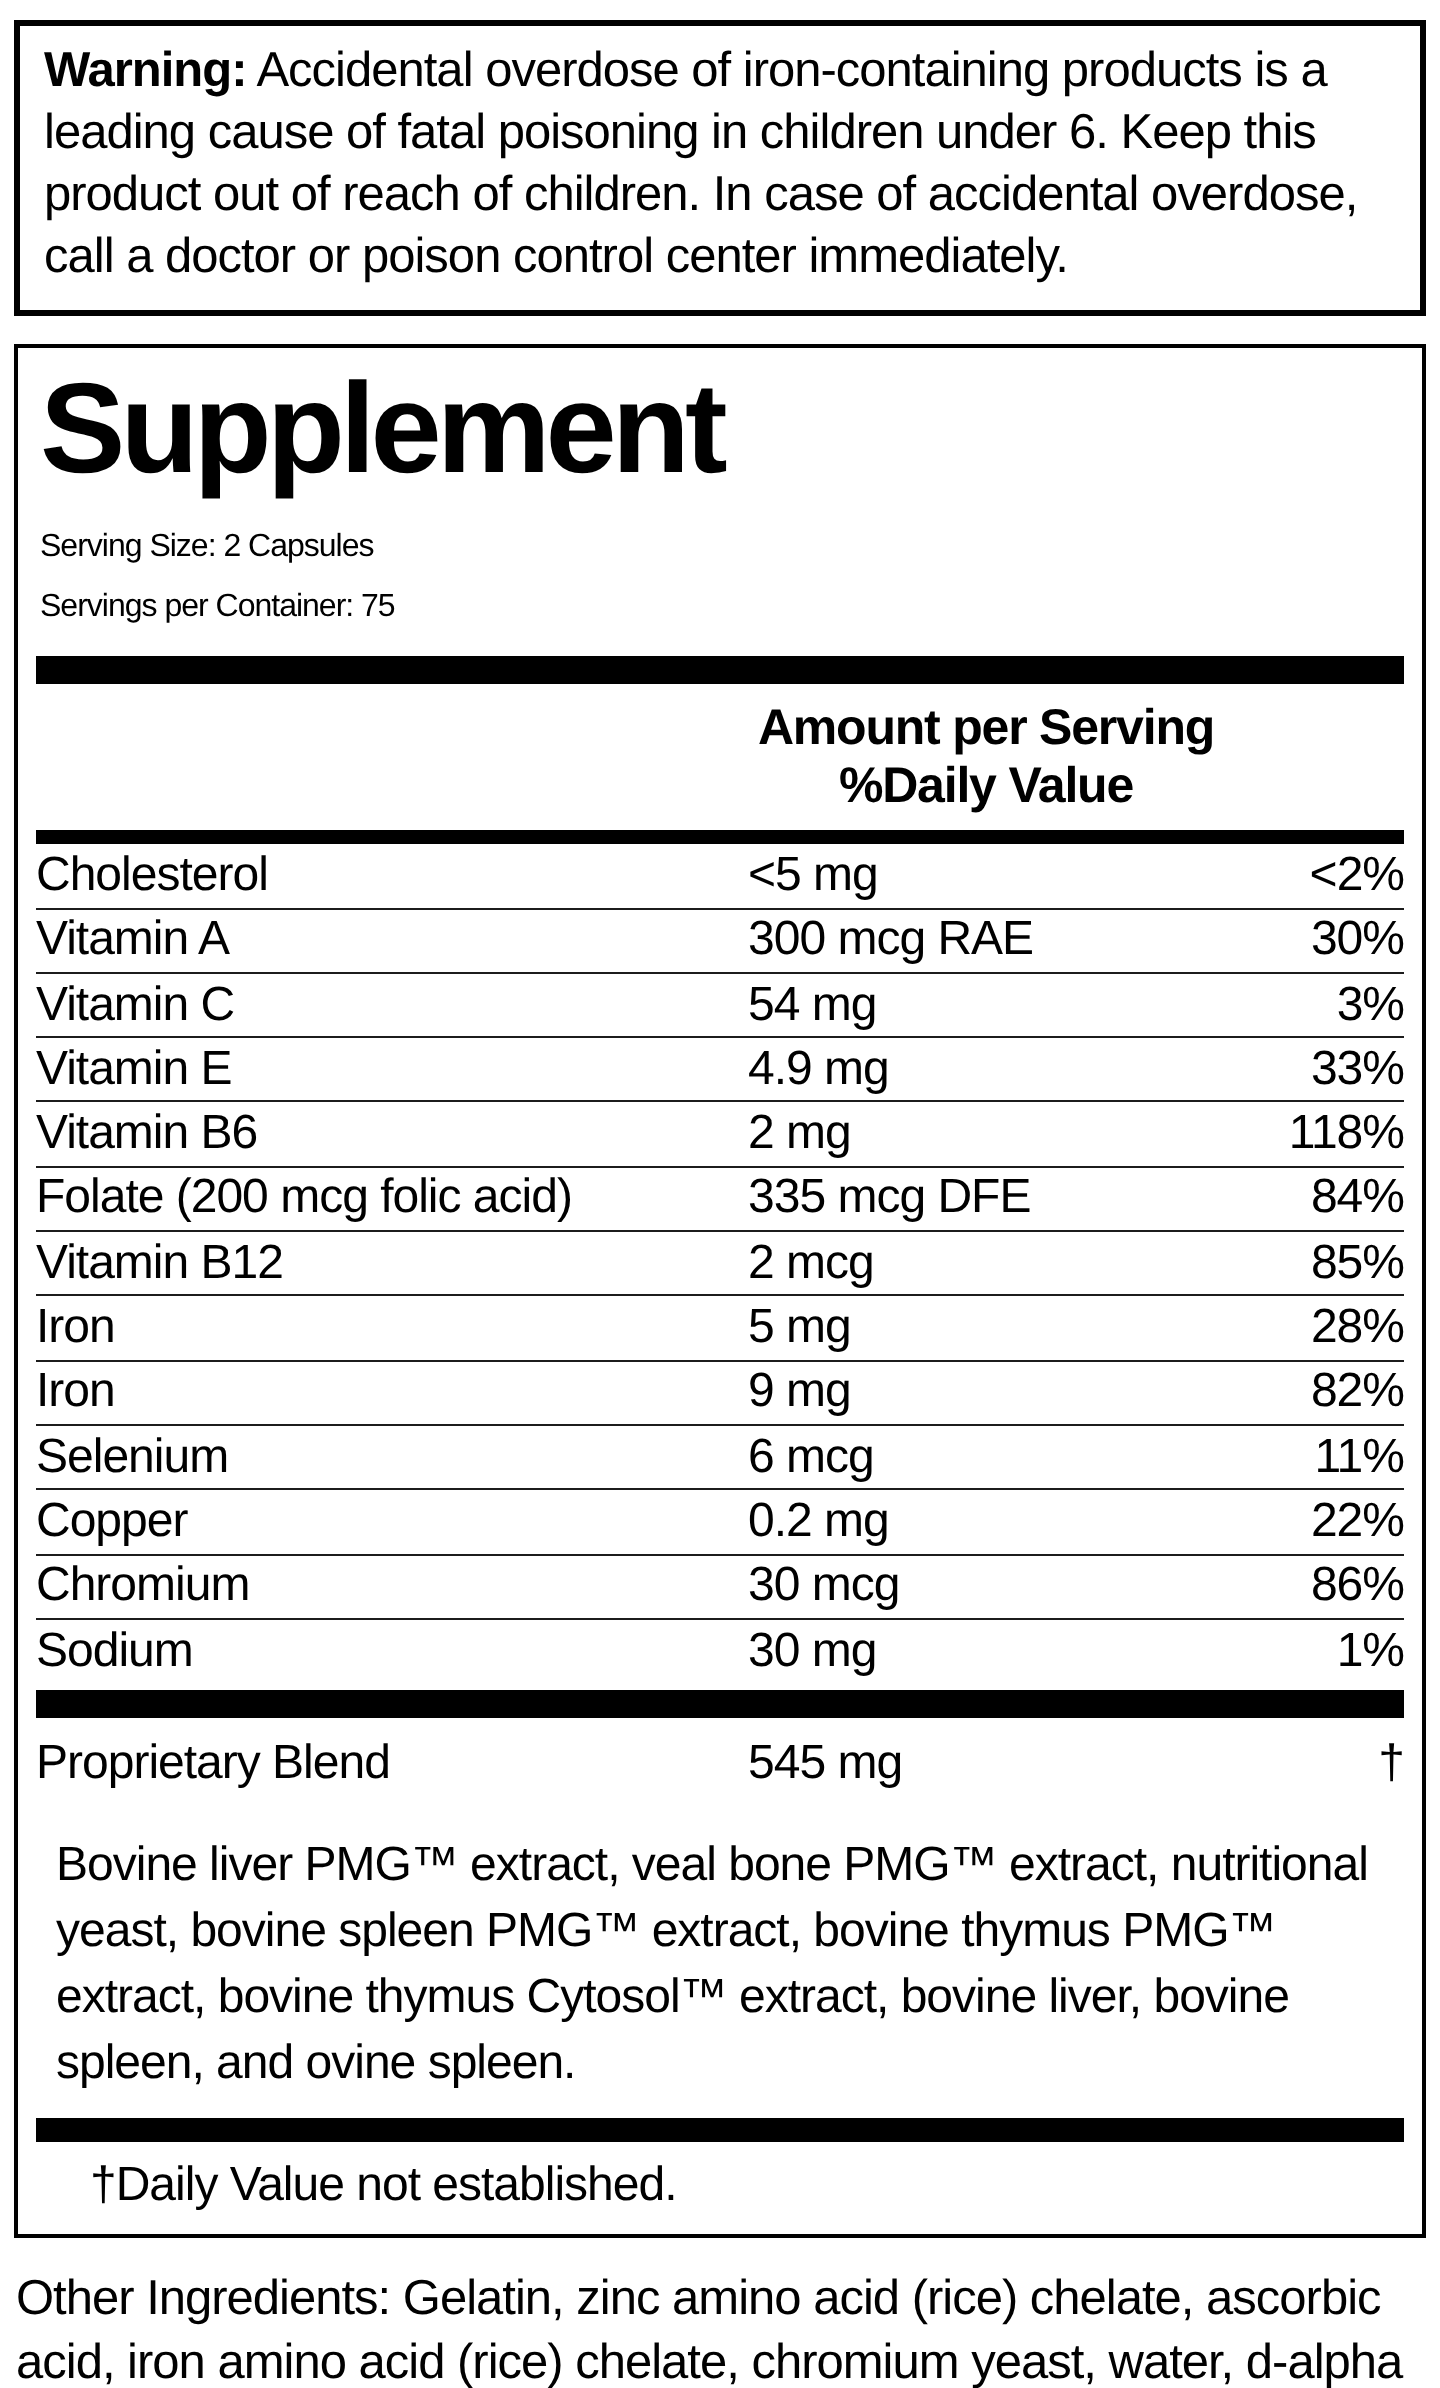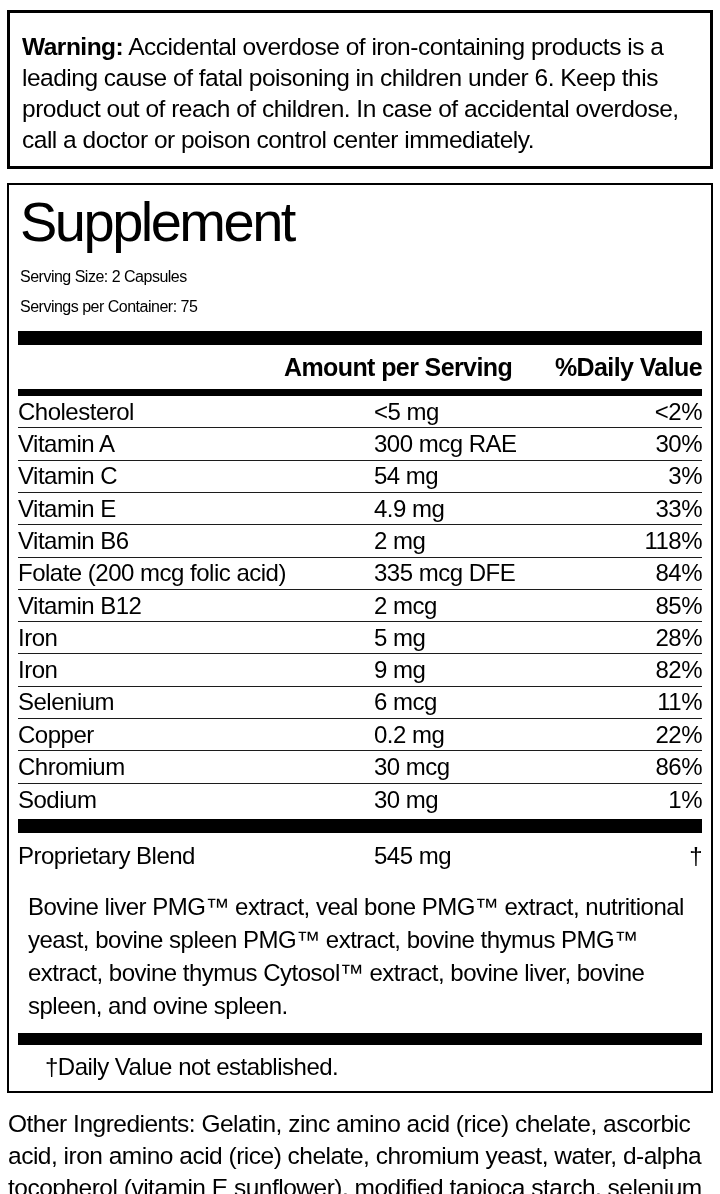--- a/index.html
+++ b/index.html
@@ -15,38 +15,38 @@
     width: 720px;
     height: 1194px;
     background: #ffffff;
     overflow: hidden;
   }
 
   
   .warning-box {
     margin: 10px 7px 0 7px;
     border: 3px solid #000;
-    padding: 18px 12px 11px 12px;
+    padding: 7px 12px 11px 12px;
     font-size: 24.5px;
     line-height: 31px;
     letter-spacing: -0.5px;
   }
   .warning-box b { letter-spacing: -0.5px; }
 
   
   .facts-box {
     margin: 14px 7px 0 7px;
     border: 2.5px solid #000;
     padding: 4px 9px 8px 9px;
   }
   .sf-title {
     display: flex;
     justify-content: space-between;
-    font-weight: normal;
-    font-size: 56px;
+    font-weight: bold;
+    font-size: 64px;
     line-height: 1.02;
     letter-spacing: -2.5px;
     padding: 4px 2px 12px 2px;
   }
   .serving-line {
     font-size: 16px;
     line-height: 30px;
     letter-spacing: -0.5px;
     padding-left: 2px;
   }
@@ -57,20 +57,21 @@
   .bar-4 { height: 12px; margin-top: 2px; }
 
   .header-row {
     display: flex;
     justify-content: space-between;
     align-items: center;
     padding: 8px 0 7px 266px;
     font-weight: bold;
     font-size: 25px;
     letter-spacing: -0.6px;
+    flex-direction: column;
   }
 
   .rows { }
   .row {
     display: grid;
     grid-template-columns: 356px 1fr auto;
     align-items: center;
     height: 32.3px;
     font-size: 24px;
     letter-spacing: -0.5px;

